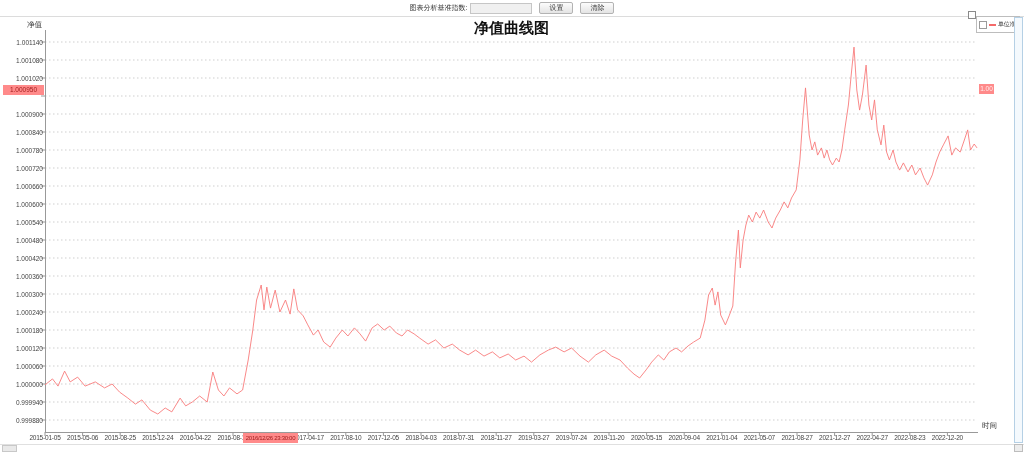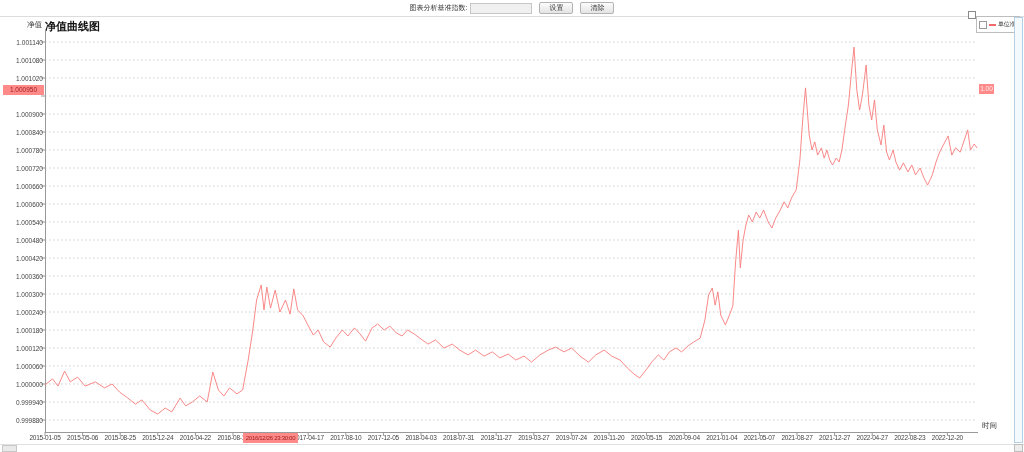--- a/index.html
+++ b/index.html
@@ -8,22 +8,22 @@
 
   
   .toolbar{position:absolute;top:0;left:0;width:1024px;height:16px;background:#fff;
            border-bottom:1px solid #dcdcdc;display:flex;align-items:center;justify-content:center;}
   .tb-label{font-size:7px;color:#333;margin-right:3px;}
   .tb-input{width:56px;height:9px;font-size:7px;border:1px solid #c6c6c6;background:#f0f0f0;padding:0 2px;}
   .tb-btn{font-size:7px;color:#333;margin-left:7px;padding:1px 9px;border:1px solid #b3b3b3;
           border-radius:2px;background:linear-gradient(#fcfcfc,#e4e4e4);line-height:8px;}
 
   
-  .title{position:absolute;top:19px;left:45px;width:933px;text-align:left;
-         font-size:11px;font-weight:bold;color:#111;}
+  .title{position:absolute;top:19px;left:45px;width:933px;text-align:center;
+         font-size:15px;font-weight:bold;color:#111;}
   .yaxis-title{position:absolute;top:12px;left:16px;width:26px;text-align:right;font-size:7.5px;color:#333;margin-top:8px;}
   .xaxis-title{position:absolute;top:421px;left:982px;font-size:7.5px;color:#333;}
 
   
   .restore{position:absolute;top:11px;left:968px;width:6px;height:6px;border:1px solid #8a8a8a;background:#fff;}
   .legend{position:absolute;top:16px;left:976px;width:38px;height:15px;border:1px solid #bdbdbd;background:#fff;
           display:flex;align-items:center;gap:2px;padding:0 2px;overflow:hidden;}
   .lg-check{width:6px;height:6px;border:1px solid #9a9a9a;background:#fff;flex:none;}
   .lg-line{width:7px;height:2px;background:#f46a6a;flex:none;}
   .lg-text{font-size:6px;color:#333;white-space:nowrap;letter-spacing:-0.3px;}

